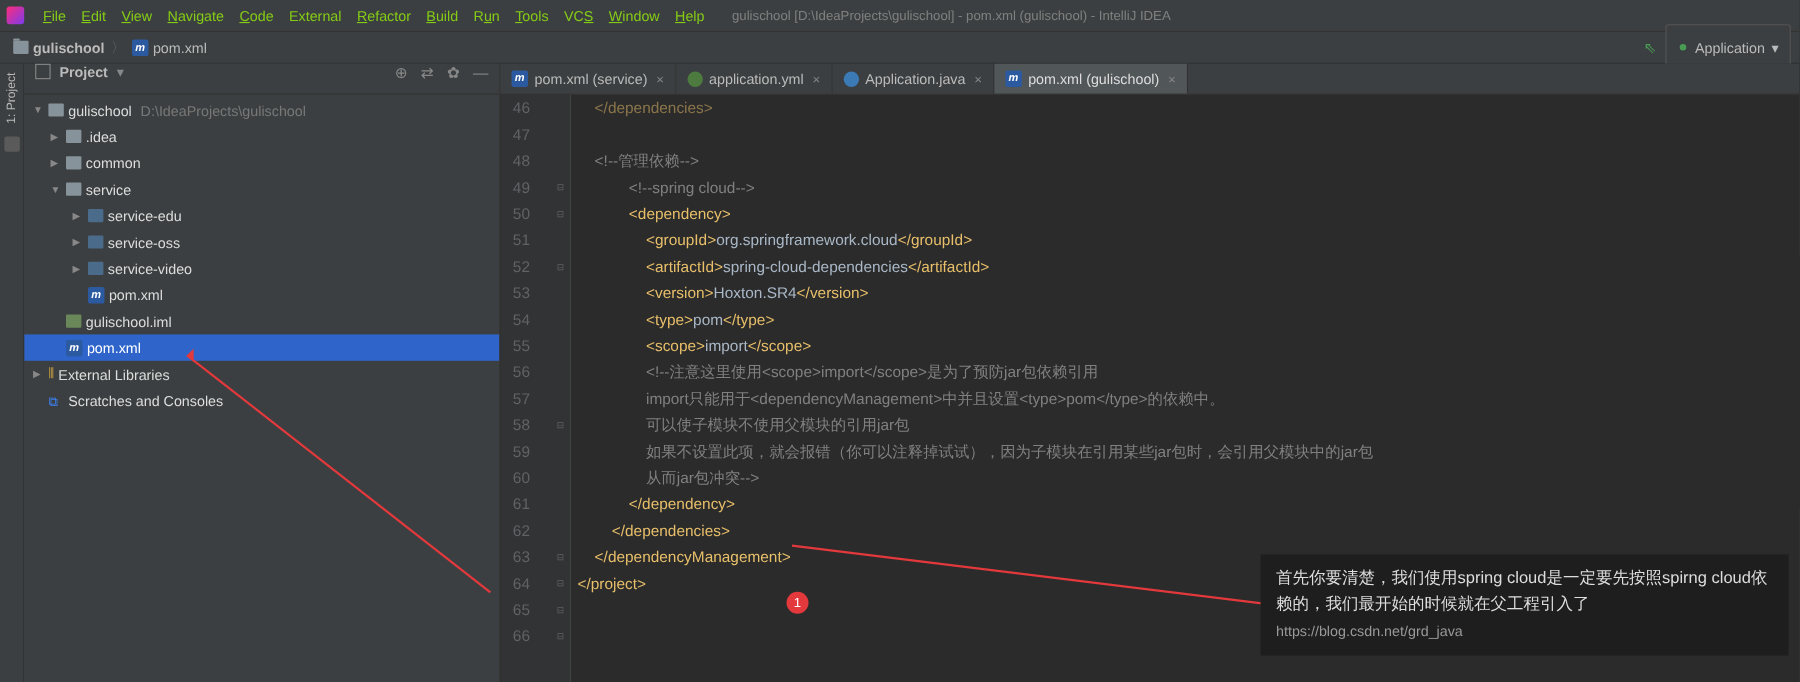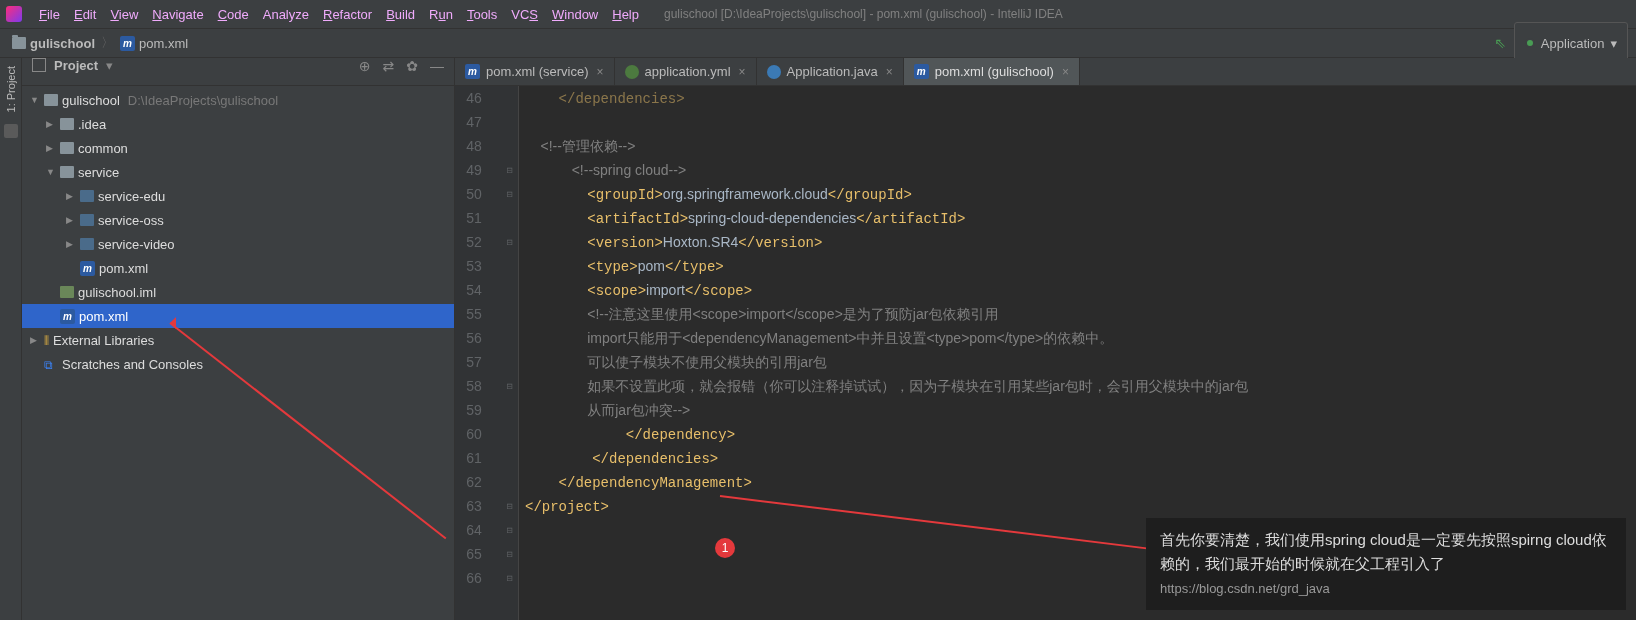--- a/index.html
+++ b/index.html
@@ -1,19 +1,19 @@
 <!DOCTYPE html>
 <html><head>
 <meta charset="utf-8">
 <style>
 * { margin:0; padding:0; box-sizing:border-box; font-family:"Segoe UI",Arial,sans-serif; }
 body { background:#3c3f41; color:#bbb; font-size:13px; width:1636px; height:620px; overflow:hidden; position:relative; }
 .menubar { height:29px; background:#3c3f41; display:flex; align-items:center; padding:0 6px; gap:4px; border-bottom:1px solid #323232; }
 .logo { width:16px; height:16px; background:linear-gradient(135deg,#fe2d7b,#7c3aed); border-radius:3px; margin-right:6px; }
-.menu-item { padding:3px 7px; color:#f0abfc; cursor:pointer; }
+.menu-item { padding:3px 7px; color:#84cc16; cursor:pointer; }
 .menu-item .u { text-decoration:underline; }
 .title-path { margin-left:14px; color:#808080; font-size:12px; }
 .navbar { height:29px; background:#3c3f41; display:flex; align-items:center; padding:0 8px; border-bottom:1px solid #323232; }
 .nav-crumb { display:flex; align-items:center; gap:4px; padding:0 4px; }
 .nav-sep { color:#666; margin:0 2px; }
 .icon-folder { width:14px; height:12px; background:#87939a; border-radius:1px; display:inline-block; position:relative; }
 .icon-folder::before { content:""; position:absolute; top:-2px; left:0; width:6px; height:2px; background:#87939a; border-radius:1px 1px 0 0; }
 .icon-m { width:15px; height:15px; background:#2c5aa0; color:#fff; font-size:10px; font-weight:bold; display:inline-flex; align-items:center; justify-content:center; border-radius:2px; font-style:italic; }
 .nav-right { margin-left:auto; display:flex; align-items:center; gap:8px; }
 .hammer-icon { color:#499c54; font-size:14px; }
@@ -48,43 +48,43 @@
 .tab .close { color:#888; font-size:12px; margin-left:2px; }
 .icon-yml { width:14px; height:14px; background:#4c7a3f; border-radius:50%; display:inline-block; }
 .icon-java { width:14px; height:14px; background:#3b7ab5; border-radius:50%; display:inline-block; }
 .code { flex:1; display:flex; font-family:"Consolas","Monaco",monospace; font-size:14px; overflow:auto; }
 .gutter { width:46px; background:#313335; color:#606366; text-align:center; padding:0 8px 0 0; user-select:none; }
 .gutter div { height:24px; line-height:24px; }
 .fold { width:18px; background:#313335; border-right:1px solid #444; }
 .fold div { height:24px; display:flex; align-items:center; justify-content:center; color:#606366; font-size:8px; }
 .lines { flex:1; }
 .line { height:24px; line-height:24px; white-space:pre; padding-left:6px; }
-.c-tag { color:#e8bf6a;font-family:Liberation Mono, monospace; } .c-comment { color:#808080; } .c-text { color:#a9b7c6; }
+.c-tag { color:#e8bf6a; } .c-comment { color:#808080; } .c-text { color:#a9b7c6; }
 .arrow-ann { position:absolute; pointer-events:none; }
 .arrow1 { left:170px; top:322px; width:300px; height:260px; }
 .arrow1-line { position:absolute; width:350px; height:2px; background:#e4393c; top:0; left:0; transform-origin:left; transform:rotate(38deg); }
 .arrow1-head { position:absolute; width:0; height:0; border:6px solid transparent; border-right-color:#e4393c; left:-6px; top:-5px; }
 .arrow2 { left:720px; top:495px; width:460px; height:60px; }
 .arrow2-line { position:absolute; width:440px; height:2px; background:#e4393c; top:0; left:0; transform-origin:left; transform:rotate(7deg); }
 .badge { position:absolute; left:715px; top:538px; width:20px; height:20px; background:#e4393c; border-radius:50%; color:#fff; font-size:12px; display:flex; align-items:center; justify-content:center; }
-.ann-box { position:absolute; right:10px; bottom:10px; width:480px; background:#1e1e1e; color:#ddd; padding:10px 14px; font-size:15px; line-height:1.6; }
+.ann-box { position:absolute; right:10px; bottom:24px; width:480px; background:#1e1e1e; color:#ddd; padding:10px 14px; font-size:15px; line-height:1.6; }
 .ann-box .url { color:#999; font-size:13px; }
 </style>
 </head>
 <body>
 
 <div class="menubar">
   <div class="logo"></div>
   <div id="menu-items" style="display: flex;">
       <span class="menu-item"><span class="u">F</span>ile</span>
       <span class="menu-item"><span class="u">E</span>dit</span>
       <span class="menu-item"><span class="u">V</span>iew</span>
       <span class="menu-item"><span class="u">N</span>avigate</span>
       <span class="menu-item"><span class="u">C</span>ode</span>
-      <span class="menu-item">Analyze</span>
+      <span class="menu-item">External</span>
       <span class="menu-item"><span class="u">R</span>efactor</span>
       <span class="menu-item"><span class="u">B</span>uild</span>
       <span class="menu-item">R<span class="u">u</span>n</span>
       <span class="menu-item"><span class="u">T</span>ools</span>
       <span class="menu-item">VC<span class="u">S</span></span>
       <span class="menu-item"><span class="u">W</span>indow</span>
       <span class="menu-item"><span class="u">H</span>elp</span>
     </div>
   <span class="title-path">gulischool [D:\IdeaProjects\gulischool] - pom.xml (gulischool) - IntelliJ IDEA</span>
 </div>
@@ -260,20 +260,21 @@
           <div>⊟</div>
           <div>⊟</div>
           <div>⊟</div>
           <div>⊟</div>
         </div>
       <div class="lines" id="lines">
           <div class="line"><span class="c-tag" style="opacity:.5">    &lt;/dependencies&gt;</span></div>
           <div class="line"></div>
           <div class="line"><span class="c-comment">    &lt;!--管理依赖--&gt;</span></div>
           <div class="line"><span class="c-comment">            &lt;!--spring cloud--&gt;</span></div>
+          <div class="line"><span class="c-tag">            &lt;dependency&gt;</span></div>
           <div class="line"><span class="c-text">                <span class="c-tag">&lt;groupId&gt;</span>org.springframework.cloud<span class="c-tag">&lt;/groupId&gt;</span></span></div>
           <div class="line"><span class="c-text">                <span class="c-tag">&lt;artifactId&gt;</span>spring-cloud-dependencies<span class="c-tag">&lt;/artifactId&gt;</span></span></div>
           <div class="line"><span class="c-text">                <span class="c-tag">&lt;version&gt;</span>Hoxton.SR4<span class="c-tag">&lt;/version&gt;</span></span></div>
           <div class="line"><span class="c-text">                <span class="c-tag">&lt;type&gt;</span>pom<span class="c-tag">&lt;/type&gt;</span></span></div>
           <div class="line"><span class="c-text">                <span class="c-tag">&lt;scope&gt;</span>import<span class="c-tag">&lt;/scope&gt;</span></span></div>
           <div class="line"><span class="c-comment">                &lt;!--注意这里使用&lt;scope&gt;import&lt;/scope&gt;是为了预防jar包依赖引用</span></div>
           <div class="line"><span class="c-comment">                import只能用于&lt;dependencyManagement&gt;中并且设置&lt;type&gt;pom&lt;/type&gt;的依赖中。</span></div>
           <div class="line"><span class="c-comment">                可以使子模块不使用父模块的引用jar包</span></div>
           <div class="line"><span class="c-comment">                如果不设置此项，就会报错（你可以注释掉试试），因为子模块在引用某些jar包时，会引用父模块中的jar包</span></div>
           <div class="line"><span class="c-comment">                从而jar包冲突--&gt;</span></div>

